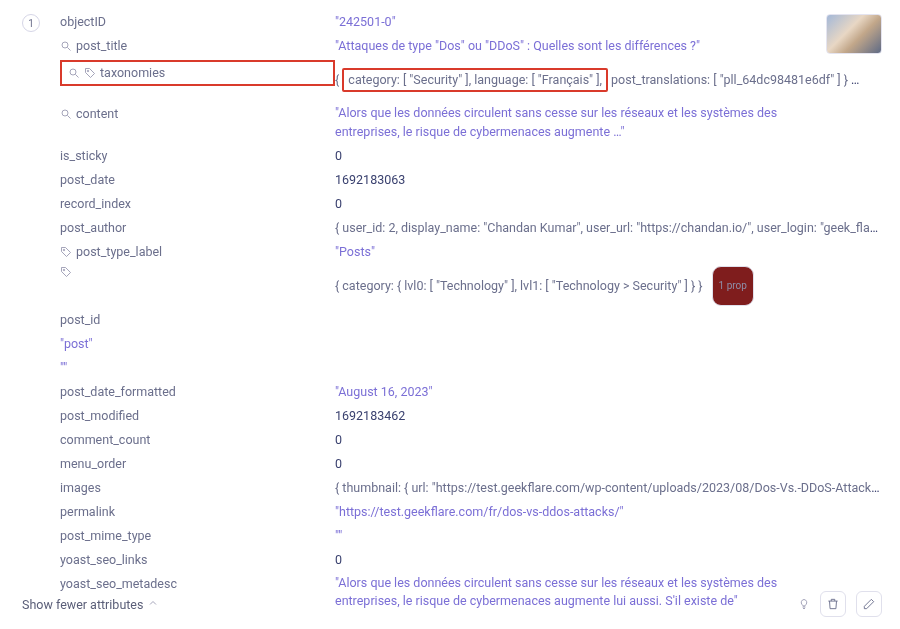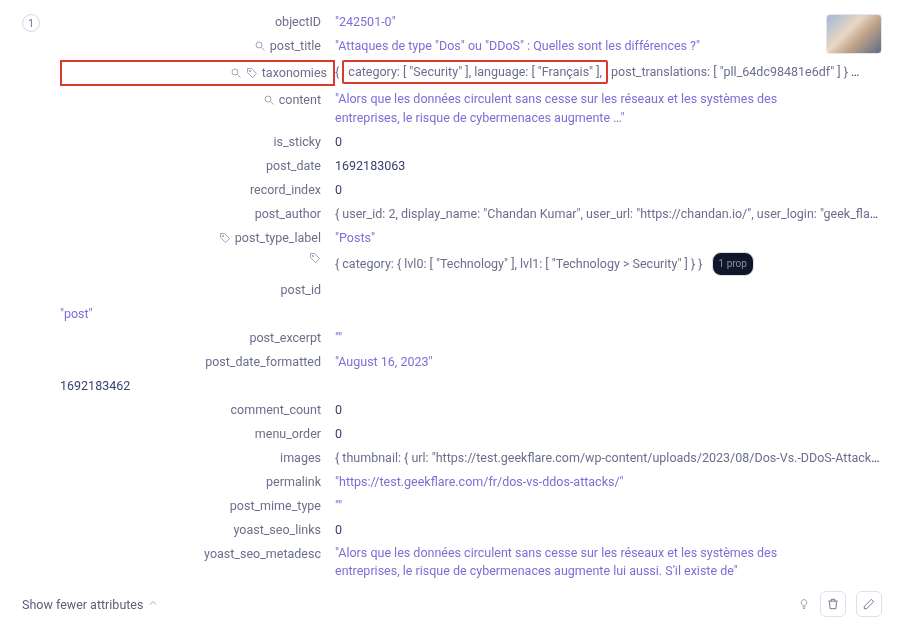--- a/index.html
+++ b/index.html
@@ -50,21 +50,21 @@
     line-height: 1.6;
     padding: 2px 0;
   }
   .key-col {
     width: 275px;
     min-width: 275px;
     text-align: right;
     color: #6b6f8c;
     display: flex;
     align-items: center;
-    justify-content: flex-end;
+    justify-content: flex-start;
     gap: 4px;
     padding-right: 14px;
     font-size: 12.5px;
   }
   .val-col {
     flex: 1;
     font-size: 12.5px;
     overflow: hidden;
     white-space: nowrap;
     text-overflow: ellipsis;
@@ -76,25 +76,25 @@
   }
   .str { color: #7b6fd6; }
   .num { color: #3a416f; }
   .obj { color: #6b6f8c; }
   .pill {
     display: inline-block;
     font-size: 10px;
     color: #8e8ea8;
     border: 1px solid #e0e0ec;
     border-radius: 9px;
-    padding: 4px 6px;
+    padding: 12px 6px;
     margin-left: 6px;
     line-height: 14px;
     vertical-align: 1px;
-    background: #0f172a;
+    background: #7f1d1d;
   }
   .hl-box {
     border: 2px solid #d93a2b;
     border-radius: 0;
     padding: 1px 6px;
   }
   .hl-inner {
     border: 2px solid #d93a2b;
     border-radius: 2px;
     padding: 0 4px;
@@ -255,34 +255,34 @@
     <div class="key-col">
         <span>post_id</span>
       </div>
   </div>
 
   <div class="row">
     <div class="val-col"><span class="str">"post"</span></div>
   </div>
 
   <div class="row">
-    <div class="key-col">
-        <span>post_excerpt</span>
-      </div>
     <div class="val-col"><span class="str">""</span></div>
   </div>
 
   <div class="row">
     <div class="key-col">
         <span>post_date_formatted</span>
       </div>
     <div class="val-col"><span class="str">"August 16, 2023"</span></div>
   </div>
 
   <div class="row">
+    <div class="key-col">
+        <span>post_modified</span>
+      </div>
     <div class="val-col"><span class="num">1692183462</span></div>
   </div>
 
   <div class="row">
     <div class="key-col">
         <span>comment_count</span>
       </div>
     <div class="val-col"><span class="num">0</span></div>
   </div>
 

